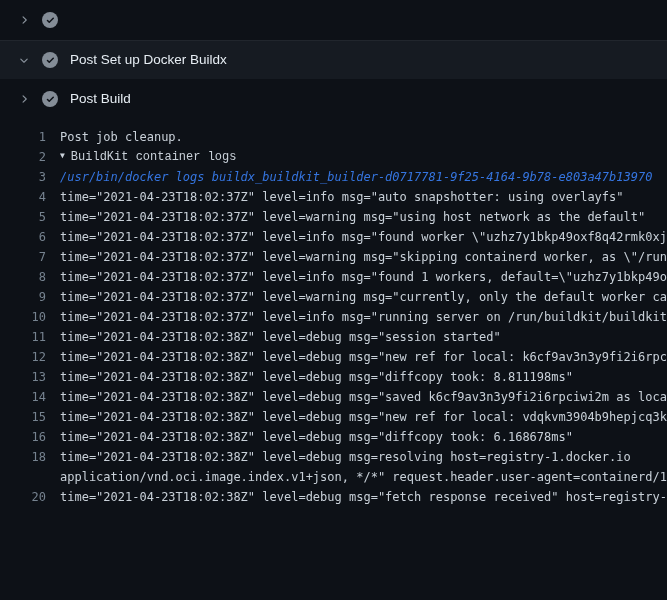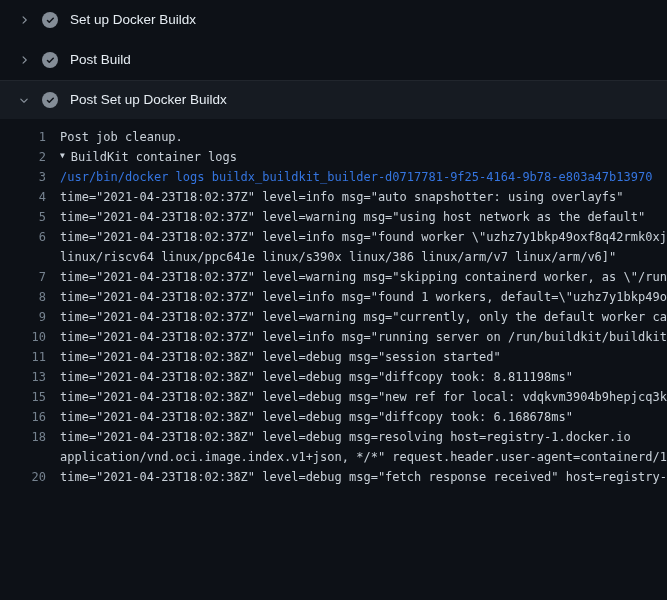--- a/index.html
+++ b/index.html
@@ -78,70 +78,69 @@
   .log-line .arrow{
     flex:none;
     color:var(--log-text);
     font-size:8px;
     line-height:20px;
     padding-left:14px;
     margin-right:-8px;
     position:relative;
     top:-1px;
   }
-  .log-line.style-group .lt{padding-left:14px;}
-  .log-line.style-command .lt{color:var(--command-blue);}
+  .log-line.style-group .lt{padding-left:14px;font-family:Liberation Mono, monospace;}
+  .log-line.style-command .lt{color:var(--command-blue);font-style:italic;}
 </style>
 </head>
 <body>
 
 <div class="log-viewer">
   <div id="sections">
       <div class="section-header">
     <span class="chev">
       <svg width="12" height="12" viewBox="0 0 16 16" fill="currentColor" aria-hidden="true">
         <path d="M6.22 3.22a.75.75 0 0 1 1.06 0l4.25 4.25a.75.75 0 0 1 0 1.06l-4.25 4.25a.75.75 0 0 1-1.06-1.06L9.94 8 6.22 4.28a.75.75 0 0 1 0-1.06Z"></path>
       </svg>
     </span>
     <span class="check">
       <svg width="16" height="16" viewBox="0 0 16 16" aria-hidden="true">
         <circle cx="8" cy="8" r="8" fill="#848d97"></circle>
         <path d="M11.78 5.72a.75.75 0 0 1 0 1.06l-4.0 4.0a.75.75 0 0 1-1.06 0l-1.75-1.75a.75.75 0 1 1 1.06-1.06l1.22 1.22 3.47-3.47a.75.75 0 0 1 1.06 0Z" fill="#0d1117"></path>
       </svg>
     </span>
-    <span class="label">Set up Docker Buildx</span>
+  </div>
+      <div class="section-header expanded">
+    <span class="chev">
+      <svg width="12" height="12" viewBox="0 0 16 16" fill="currentColor" aria-hidden="true">
+        <path d="M6.22 3.22a.75.75 0 0 1 1.06 0l4.25 4.25a.75.75 0 0 1 0 1.06l-4.25 4.25a.75.75 0 0 1-1.06-1.06L9.94 8 6.22 4.28a.75.75 0 0 1 0-1.06Z"></path>
+      </svg>
+    </span>
+    <span class="check">
+      <svg width="16" height="16" viewBox="0 0 16 16" aria-hidden="true">
+        <circle cx="8" cy="8" r="8" fill="#848d97"></circle>
+        <path d="M11.78 5.72a.75.75 0 0 1 0 1.06l-4.0 4.0a.75.75 0 0 1-1.06 0l-1.75-1.75a.75.75 0 1 1 1.06-1.06l1.22 1.22 3.47-3.47a.75.75 0 0 1 1.06 0Z" fill="#0d1117"></path>
+      </svg>
+    </span>
+    <span class="label">Post Set up Docker Buildx</span>
   </div>
       <div class="section-header">
     <span class="chev">
       <svg width="12" height="12" viewBox="0 0 16 16" fill="currentColor" aria-hidden="true">
         <path d="M6.22 3.22a.75.75 0 0 1 1.06 0l4.25 4.25a.75.75 0 0 1 0 1.06l-4.25 4.25a.75.75 0 0 1-1.06-1.06L9.94 8 6.22 4.28a.75.75 0 0 1 0-1.06Z"></path>
       </svg>
     </span>
     <span class="check">
       <svg width="16" height="16" viewBox="0 0 16 16" aria-hidden="true">
         <circle cx="8" cy="8" r="8" fill="#848d97"></circle>
         <path d="M11.78 5.72a.75.75 0 0 1 0 1.06l-4.0 4.0a.75.75 0 0 1-1.06 0l-1.75-1.75a.75.75 0 1 1 1.06-1.06l1.22 1.22 3.47-3.47a.75.75 0 0 1 1.06 0Z" fill="#0d1117"></path>
       </svg>
     </span>
     <span class="label">Post Build</span>
   </div>
-      <div class="section-header expanded">
-    <span class="chev">
-      <svg width="12" height="12" viewBox="0 0 16 16" fill="currentColor" aria-hidden="true">
-        <path d="M6.22 3.22a.75.75 0 0 1 1.06 0l4.25 4.25a.75.75 0 0 1 0 1.06l-4.25 4.25a.75.75 0 0 1-1.06-1.06L9.94 8 6.22 4.28a.75.75 0 0 1 0-1.06Z"></path>
-      </svg>
-    </span>
-    <span class="check">
-      <svg width="16" height="16" viewBox="0 0 16 16" aria-hidden="true">
-        <circle cx="8" cy="8" r="8" fill="#848d97"></circle>
-        <path d="M11.78 5.72a.75.75 0 0 1 0 1.06l-4.0 4.0a.75.75 0 0 1-1.06 0l-1.75-1.75a.75.75 0 1 1 1.06-1.06l1.22 1.22 3.47-3.47a.75.75 0 0 1 1.06 0Z" fill="#0d1117"></path>
-      </svg>
-    </span>
-    <span class="label">Post Set up Docker Buildx</span>
-  </div>
     </div>
   <div id="log-body" class="log-body">
       <div class="log-line style-normal">
     <span class="ln">1</span>
     
     <span class="lt">Post job cleanup.</span>
   </div>
       <div class="log-line style-group">
     <span class="ln">2</span>
     <span class="arrow">▼</span>
@@ -161,25 +160,20 @@
     <span class="ln">5</span>
     
     <span class="lt">time="2021-04-23T18:02:37Z" level=warning msg="using host network as the default"</span>
   </div>
       <div class="log-line style-normal">
     <span class="ln">6</span>
     
     <span class="lt">time="2021-04-23T18:02:37Z" level=info msg="found worker \"uzhz7y1bkp49oxf8q42rmk0xj</span>
   </div>
       <div class="log-line style-normal">
-    <span class="ln"></span>
-    
-    <span class="lt">linux/riscv64 linux/ppc641e linux/s390x linux/386 linux/arm/v7 linux/arm/v6]"</span>
-  </div>
-      <div class="log-line style-normal">
     <span class="ln">7</span>
     
     <span class="lt">time="2021-04-23T18:02:37Z" level=warning msg="skipping containerd worker, as \"/run</span>
   </div>
       <div class="log-line style-normal">
     <span class="ln">8</span>
     
     <span class="lt">time="2021-04-23T18:02:37Z" level=info msg="found 1 workers, default=\"uzhz7y1bkp49o</span>
   </div>
       <div class="log-line style-normal">
@@ -191,23 +185,33 @@
     <span class="ln">10</span>
     
     <span class="lt">time="2021-04-23T18:02:37Z" level=info msg="running server on /run/buildkit/buildkit</span>
   </div>
       <div class="log-line style-normal">
     <span class="ln">11</span>
     
     <span class="lt">time="2021-04-23T18:02:38Z" level=debug msg="session started"</span>
   </div>
       <div class="log-line style-normal">
+    <span class="ln">12</span>
+    
+    <span class="lt">time="2021-04-23T18:02:38Z" level=debug msg="new ref for local: k6cf9av3n3y9fi2i6rpc</span>
+  </div>
+      <div class="log-line style-normal">
     <span class="ln">13</span>
     
     <span class="lt">time="2021-04-23T18:02:38Z" level=debug msg="diffcopy took: 8.811198ms"</span>
+  </div>
+      <div class="log-line style-normal">
+    <span class="ln">14</span>
+    
+    <span class="lt">time="2021-04-23T18:02:38Z" level=debug msg="saved k6cf9av3n3y9fi2i6rpciwi2m as loca</span>
   </div>
       <div class="log-line style-normal">
     <span class="ln">15</span>
     
     <span class="lt">time="2021-04-23T18:02:38Z" level=debug msg="new ref for local: vdqkvm3904b9hepjcq3k</span>
   </div>
       <div class="log-line style-normal">
     <span class="ln">16</span>
     
     <span class="lt">time="2021-04-23T18:02:38Z" level=debug msg="diffcopy took: 6.168678ms"</span>

